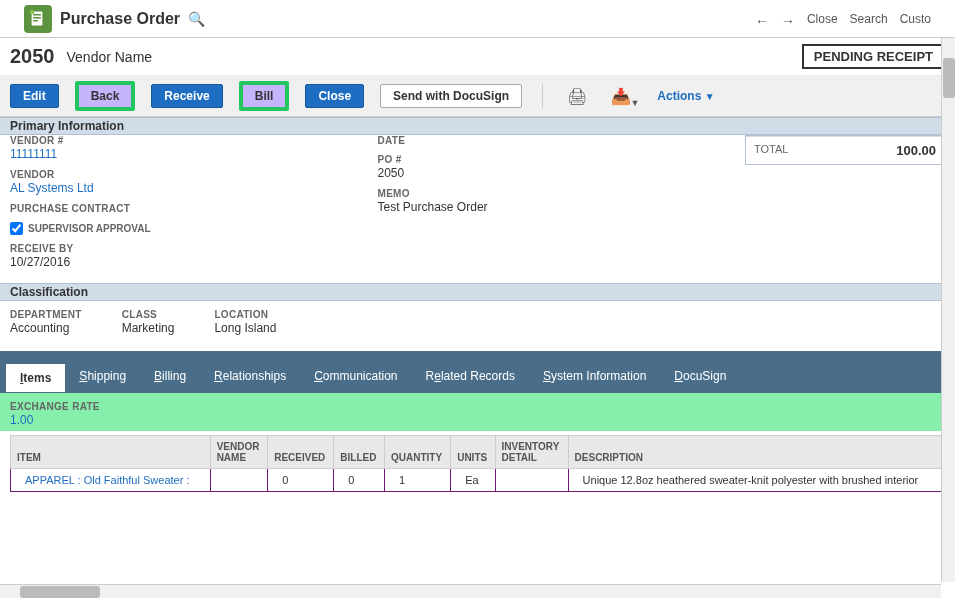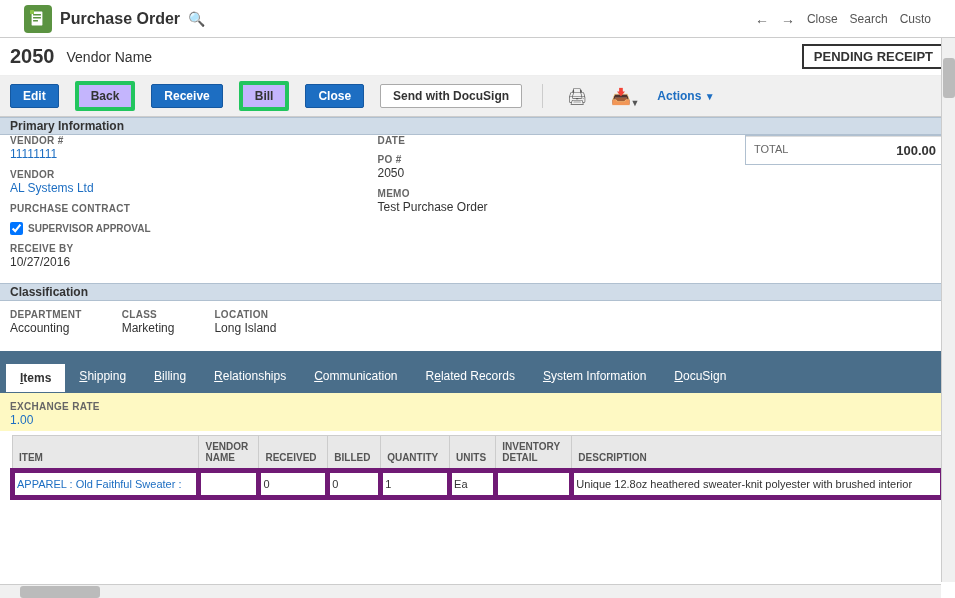--- a/index.html
+++ b/index.html
@@ -190,21 +190,21 @@
       background: #fff;
       color: #333;
       font-weight: bold;
       border-bottom: none;
     }
     .tab .tab-underline { text-decoration: underline; }
 
     
     .exchange-section {
       padding: 8px 10px 4px 10px;
-      background: #fef9c3;
+      background: #86efac;
     }
 
     
     .items-table-wrap {
       padding: 4px 10px;
       background: #fff;
       overflow: hidden;
     }
     .items-table {
       width: 100%;
@@ -223,22 +223,22 @@
       text-transform: uppercase;
       font-weight: bold;
       border: 1px solid #ccc;
       vertical-align: bottom;
     }
     .items-table tbody tr {
       background: #fff;
     }
     .items-table tbody tr:nth-child(even) { background: #f8f8f8; }
     .items-table tbody td {
-      padding: 5px 2px;
-      border: 5px solid #701a75;
+      padding: 5px 14px;
+      border: 1px solid #701a75;
       vertical-align: top;
     }
     .items-table tbody td.link { color: #1d6ec2; cursor: pointer; }
 
     
     .scrollbar-area {
       position: absolute;
       right: 0;
       top: 38px;
       width: 14px;

